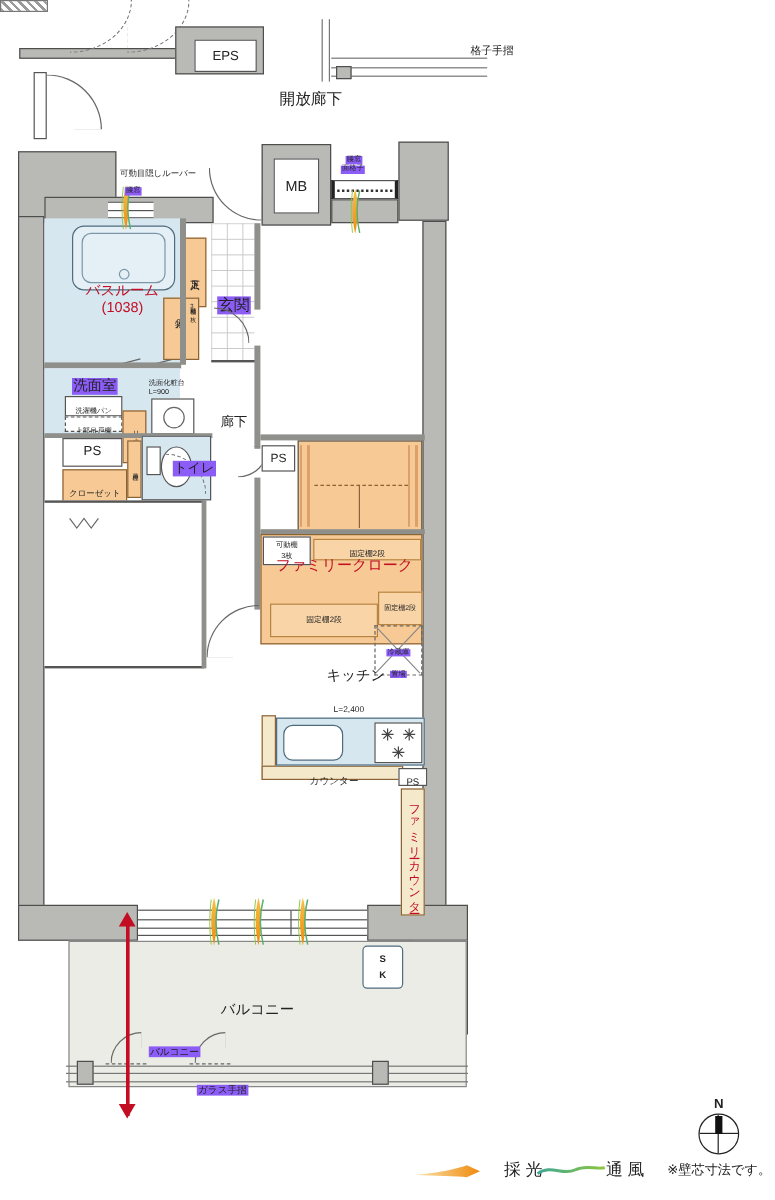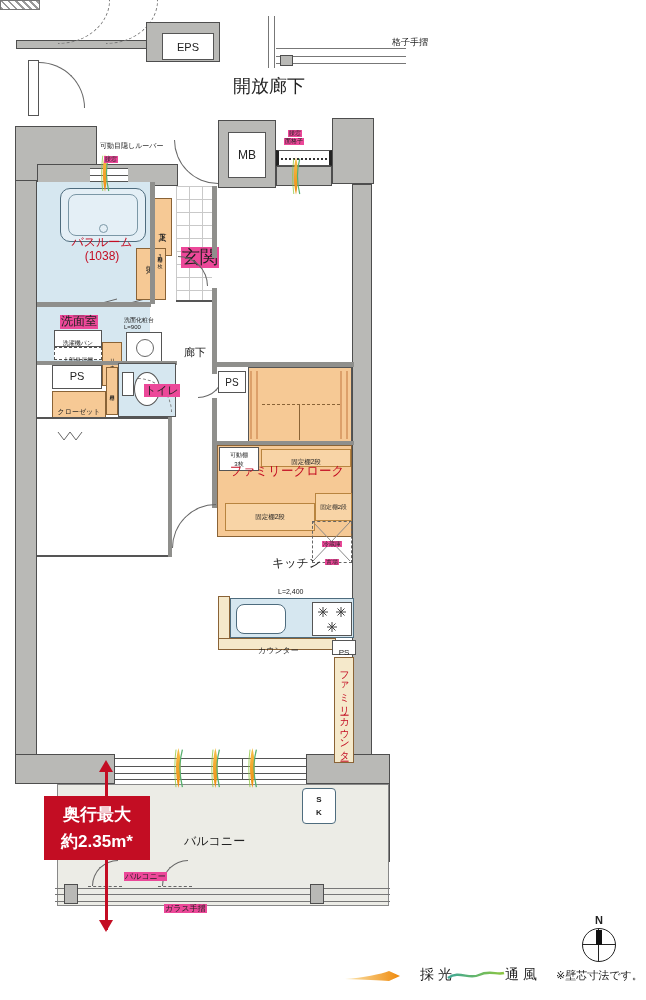--- a/index.html
+++ b/index.html
@@ -27,24 +27,24 @@
   .dashed{border-style:dashed;border-color:#777;}
   .hline{position:absolute;background:#777;height:1px;}
   .vline{position:absolute;background:#777;width:1px;}
   .win{position:absolute;background:#fff;border-top:1px solid #555;border-bottom:1px solid #555;box-sizing:border-box;}
   .win .mid{position:absolute;left:0;right:0;top:50%;height:1px;background:#555;}
   .grid{background-image:linear-gradient(#c9c9c9 1px,transparent 1px),linear-gradient(90deg,#c9c9c9 1px,transparent 1px);background-size:13px 13px;background-color:#fff;}
   .hatch{background:repeating-linear-gradient(90deg,#dca06a 0 2px,#f6c995 2px 6px);}
   .hatch45{background:repeating-linear-gradient(45deg,#999 0 2px,#fff 2px 5px);border:1px solid #777;box-sizing:border-box;}
   .t6{font-size:6px;}  .t7{font-size:7px;}  .t8{font-size:8px;}
   .t9{font-size:9px;}  .t10{font-size:10px;} .t11{font-size:11px;}
-  .t12{font-size:12px;} .t13{font-size:18px;} .t14{font-size:14px;}
+  .t12{font-size:12px;} .t13{font-size:13px;} .t14{font-size:14px;}
   .t15{font-size:15px;} .t17{font-size:17px;}
   .bold{font-weight:bold;}
-  .chip{background:#ec4899;padding:0 1px;}
+  .chip{background:#8b5cf6;padding:0 1px;}
   .redbox{position:absolute;background:#c30d23;color:#fff;font-weight:bold;text-align:center;}
   .tri{position:absolute;width:0;height:0;}
 </style>
 </head>
 <body>
 
 <svg width="0" height="0" style="position:absolute">
   <defs>
     <linearGradient id="gflame" x1="0" y1="0" x2="0" y2="1">
       <stop offset="0" stop-color="#f7c14b"></stop>
@@ -298,24 +298,20 @@
   <div class="hline" style="left:55px;top:888px;width:335px"></div>
   <div class="hline" style="left:55px;top:894px;width:335px"></div>
   <div class="hline" style="left:55px;top:901px;width:335px"></div>
   <div class="wall" style="left:64px;top:884px;width:14px;height:20px"></div>
   <div class="wall" style="left:310px;top:884px;width:14px;height:20px"></div>
   <div class="lbl t8 chip" style="left:164px;top:904px;z-index:4">ガラス手摺</div>
 
   <div class="abs" style="left:105px;top:770px;width:3px;height:160px;background:#c30d23;z-index:7"></div>
   <div class="tri" style="left:99px;top:760px;border-left:7px solid transparent;border-right:7px solid transparent;border-bottom:12px solid #c30d23;z-index:7"></div>
   <div class="tri" style="left:99px;top:920px;border-left:7px solid transparent;border-right:7px solid transparent;border-top:12px solid #c30d23;z-index:7"></div>
-  <div class="redbox t17" style="left:44px;top:796px;width:106px;height:64px;line-height:27px;padding-top:5px;box-sizing:border-box;z-index:8">
-    <div>奥行最大</div>
-    <div>約2.35m*</div>
-  </div>
 
   <svg class="abs" style="left:345px;top:968px;width:56px;height:16px">
     <path d="M0 11 C18 10 36 6 44 3 L55 8 L44 13 C36 12 18 12 0 11 Z" fill="url(#gray1)"></path>
   </svg>
   <div class="lbl t14" style="left:420px;top:966px">採 光</div>
   <svg class="abs" style="left:447px;top:966px;width:58px;height:18px">
     <path d="M1 12 C12 4 22 14 32 9 C42 4 50 9 57 7" stroke="url(#gwave)" stroke-width="2.5" fill="none"></path>
   </svg>
   <div class="lbl t14" style="left:505px;top:966px">通 風</div>
   <div class="lbl t11" style="left:556px;top:969px">※壁芯寸法です。</div>

